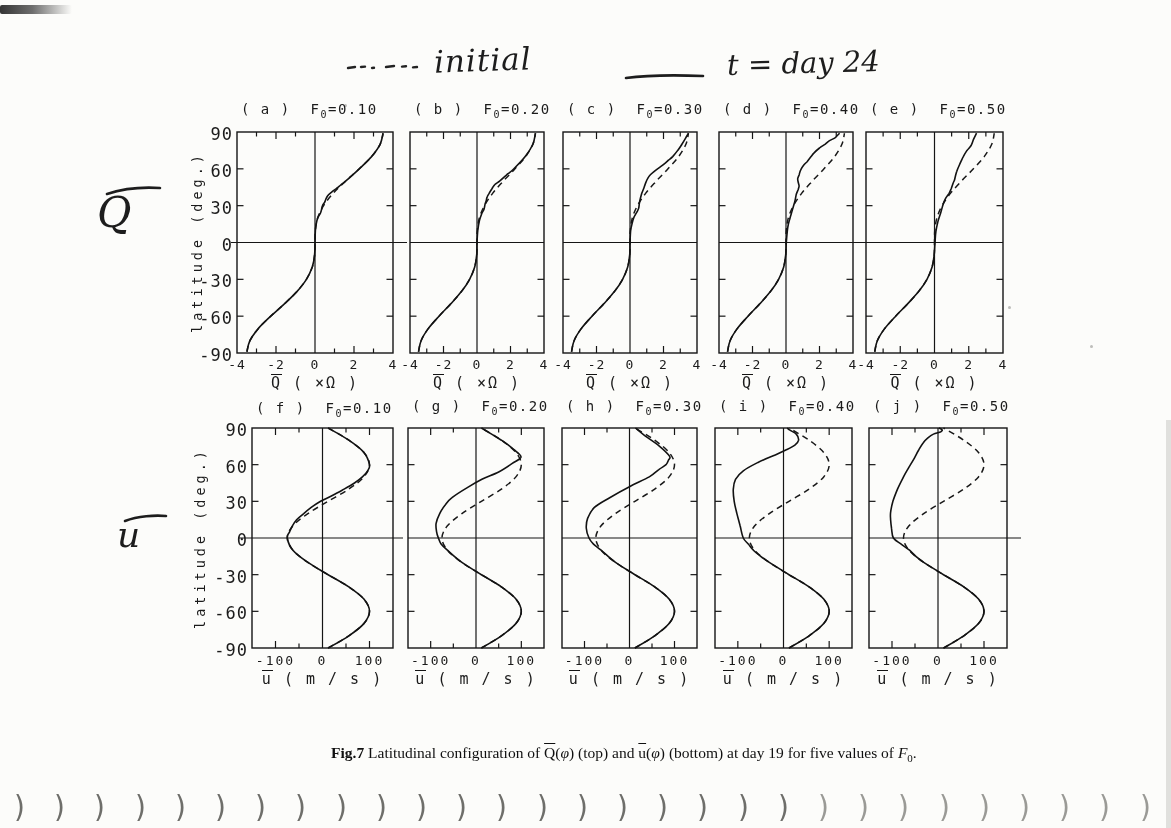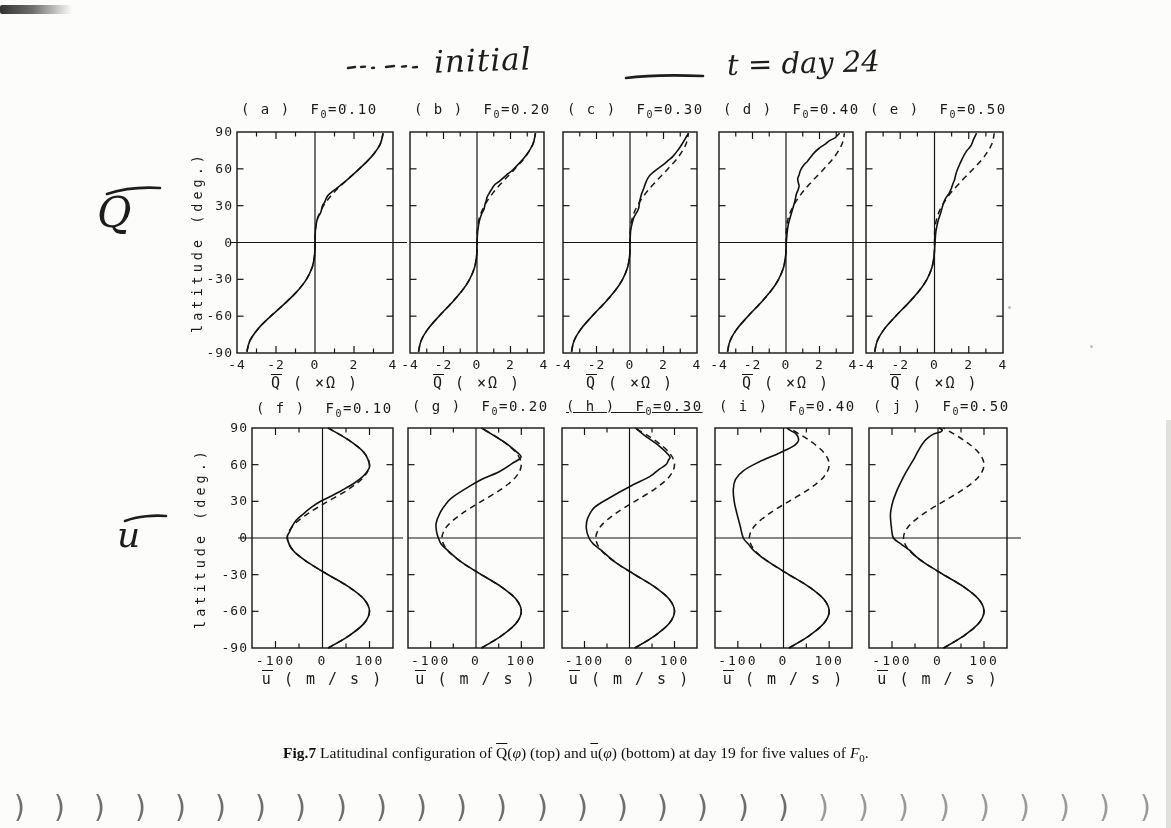--- a/index.html
+++ b/index.html
@@ -16,28 +16,28 @@
   .hw{font-family:"DejaVu Serif",serif;font-style:italic;color:#1d1d1d;white-space:nowrap;}
   #hw-initial{left:434px;top:42px;font-size:31px;transform:rotate(-2deg);letter-spacing:1px;}
   #hw-day24{left:727px;top:46px;font-size:29px;transform:rotate(-1.5deg);}
   #hw-q{left:97px;top:188px;font-size:42px;}
   #hw-u{left:117px;top:514px;font-size:36px;}
   
   .ptitle{font-size:14px;letter-spacing:1.5px;white-space:nowrap;}
   .ptitle sub{font-size:10px;}
   .xaxis-label{font-size:15px;letter-spacing:2px;white-space:nowrap;text-align:center;}
   .ol{display:inline-block;border-top:1.6px solid #141414;padding-top:1px;line-height:1.05;}
-  .ytick{font-size:13px;text-align:right;letter-spacing:1px;}
+  .ytick{font-size:17px;text-align:right;letter-spacing:1px;}
   .ylabel{font-size:13.5px;letter-spacing:4px;white-space:nowrap;}
   svg text{font-family:"DejaVu Sans Mono",monospace;fill:#1b1b1b;}
   
   #caption1,#caption2{font-family:"Liberation Serif",serif;font-size:15.5px;color:#101010;white-space:nowrap;}
   #caption1{left:283px;top:744px;}
   #caption2{left:356px;top:770px;}
-  #caption1 .b{font-weight:bold;}
+  #caption1 .b{font-weight:bold;margin-left:48px;}
   .cap-ol{text-decoration:overline;}
   .cap-i{font-style:italic;}
   #caption1 sub{font-size:11px;}
   
   #holes{left:0;top:791px;width:1171px;height:34px;}
   .hole{position:absolute;top:0;font-family:"DejaVu Sans",sans-serif;font-size:28px;
         font-weight:400;color:#6e6e6a;transform:scaleY(1.05);}
   .hole.light{color:#9a9a96;}
 </style>
 </head>
@@ -330,21 +330,21 @@
         </g>
         <line x1="476" y1="428" x2="476" y2="648" stroke="#151515" stroke-width="1.2"></line>
         <line x1="408" y1="538" x2="544" y2="538" stroke="#151515" stroke-width="1.2"></line>
         <path d="M481.4,648.0C484.8,646.0 495.6,639.9 501.4,635.8C507.1,631.7 512.6,627.6 515.9,623.6C519.2,619.5 521.3,615.4 521.3,611.3C521.3,607.3 519.2,603.2 515.9,599.1C512.6,595.0 507.1,591.0 501.4,586.9C495.6,582.8 488.0,578.7 481.4,574.7C474.9,570.6 467.6,566.5 461.9,562.4C456.3,558.4 450.8,554.3 447.4,550.2C444.1,546.1 442.0,542.1 442.0,538.0C442.0,533.9 444.1,529.9 447.4,525.8C450.8,521.7 456.3,517.6 461.9,513.6C467.6,509.5 474.9,505.4 481.4,501.3C488.0,497.3 495.6,493.2 501.4,489.1C507.1,485.0 512.6,481.0 515.9,476.9C519.2,472.8 521.3,468.7 521.3,464.7C521.3,460.6 519.2,456.5 515.9,452.4C512.6,448.4 507.1,444.3 501.4,440.2C495.6,436.1 484.8,430.0 481.4,428.0" fill="none" stroke="#181818" stroke-width="1.5" stroke-dasharray="6 4.5"></path>
         <path d="M481.4,648.0C484.8,646.0 495.6,639.9 501.4,635.8C507.1,631.7 512.6,627.6 515.9,623.6C519.2,619.5 521.3,615.4 521.3,611.3C521.3,607.3 519.2,603.2 515.9,599.1C512.6,595.0 507.1,591.0 501.4,586.9C495.6,582.8 488.0,578.7 481.4,574.7C474.9,570.6 467.6,566.5 461.9,562.4C456.3,558.4 450.9,553.3 447.4,550.2C444.0,547.2 442.6,546.1 441.1,544.1C439.6,542.1 439.1,540.0 438.4,538.0C437.6,536.0 436.9,534.3 436.6,531.9C436.2,529.4 435.6,526.4 436.1,523.3C436.6,520.3 438.2,516.6 439.7,513.6C441.2,510.5 443.1,507.6 445.2,505.0C447.2,502.4 448.3,500.5 452.0,497.7C455.6,494.8 461.9,490.9 466.9,487.9C471.9,484.8 476.6,482.0 481.9,479.3C487.2,476.7 493.6,474.6 498.7,472.0C503.7,469.4 508.6,465.9 512.3,463.4C516.0,461.0 520.0,459.2 520.9,457.3C521.7,455.5 519.1,454.3 517.3,452.4C515.4,450.6 512.6,448.4 510.0,446.3C507.4,444.3 506.1,443.3 501.4,440.2C496.6,437.2 484.8,430.0 481.4,428.0" fill="none" stroke="#121212" stroke-width="1.6"></path>
         <text x="430.6666666666667" y="665" text-anchor="middle" font-size="13" letter-spacing="2">-100</text>
         <text x="476" y="665" text-anchor="middle" font-size="13" letter-spacing="2">0</text>
         <text x="521.3333333333334" y="665" text-anchor="middle" font-size="13" letter-spacing="2">100</text>
       </svg>
       <div class="abs xaxis-label" style="left:406px;top:670px;width:140px;"><span class="ol">u</span> ( m / s )</div>
-      <div class="abs ptitle" style="left:566px;top:398px;text-decoration:underline;">( h )  F<sub>0</sub>=0.30</div>
+      <div class="abs ptitle" style="left:566px;top:398px;">( h )  F<sub>0</sub>=0.30</div>
       <svg class="abs" style="left:520px;top:416px;" width="219" height="266" viewBox="520 416 219 266">
         <rect x="562" y="428" width="135" height="220" fill="none" stroke="#151515" stroke-width="1.4"></rect>
         <g stroke="#151515" stroke-width="1.2">
           <line x1="584.5" y1="428" x2="584.5" y2="435"></line>
           <line x1="584.5" y1="648" x2="584.5" y2="641"></line>
           <line x1="607" y1="428" x2="607" y2="432.5"></line>
           <line x1="607" y1="648" x2="607" y2="643.5"></line>
           <line x1="652" y1="428" x2="652" y2="432.5"></line>
           <line x1="652" y1="648" x2="652" y2="643.5"></line>
           <line x1="674.5" y1="428" x2="674.5" y2="435"></line>

